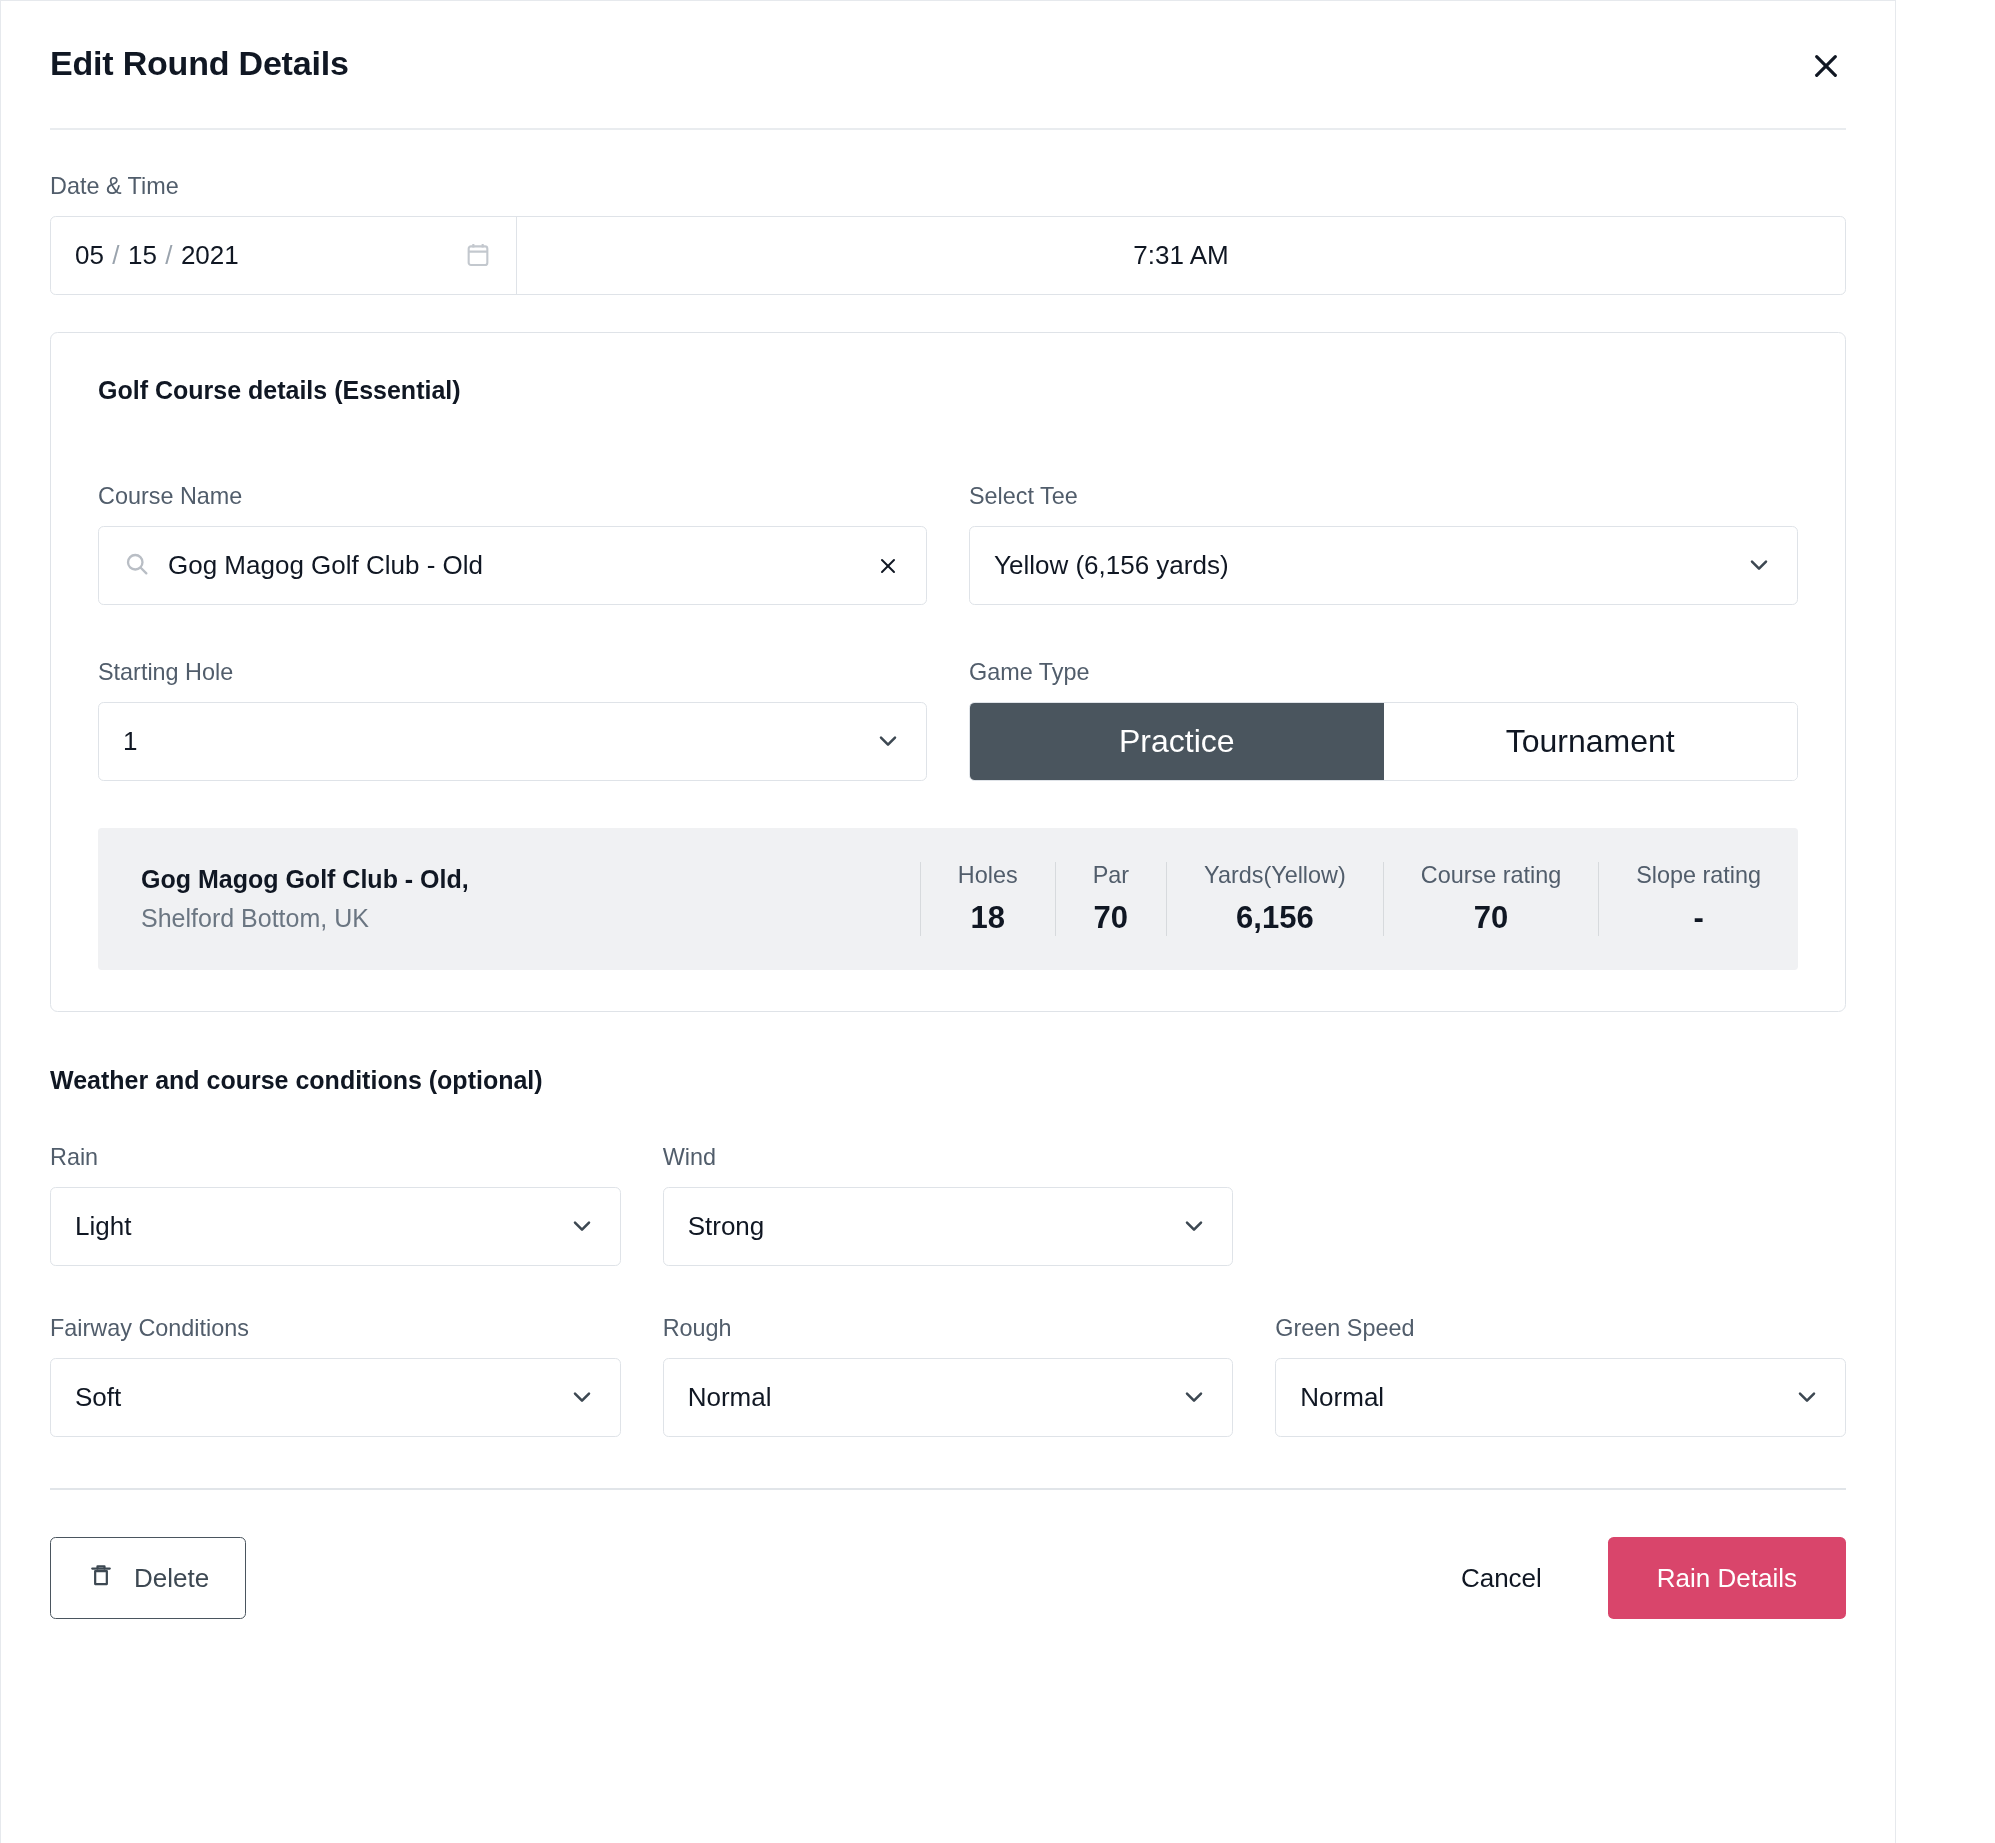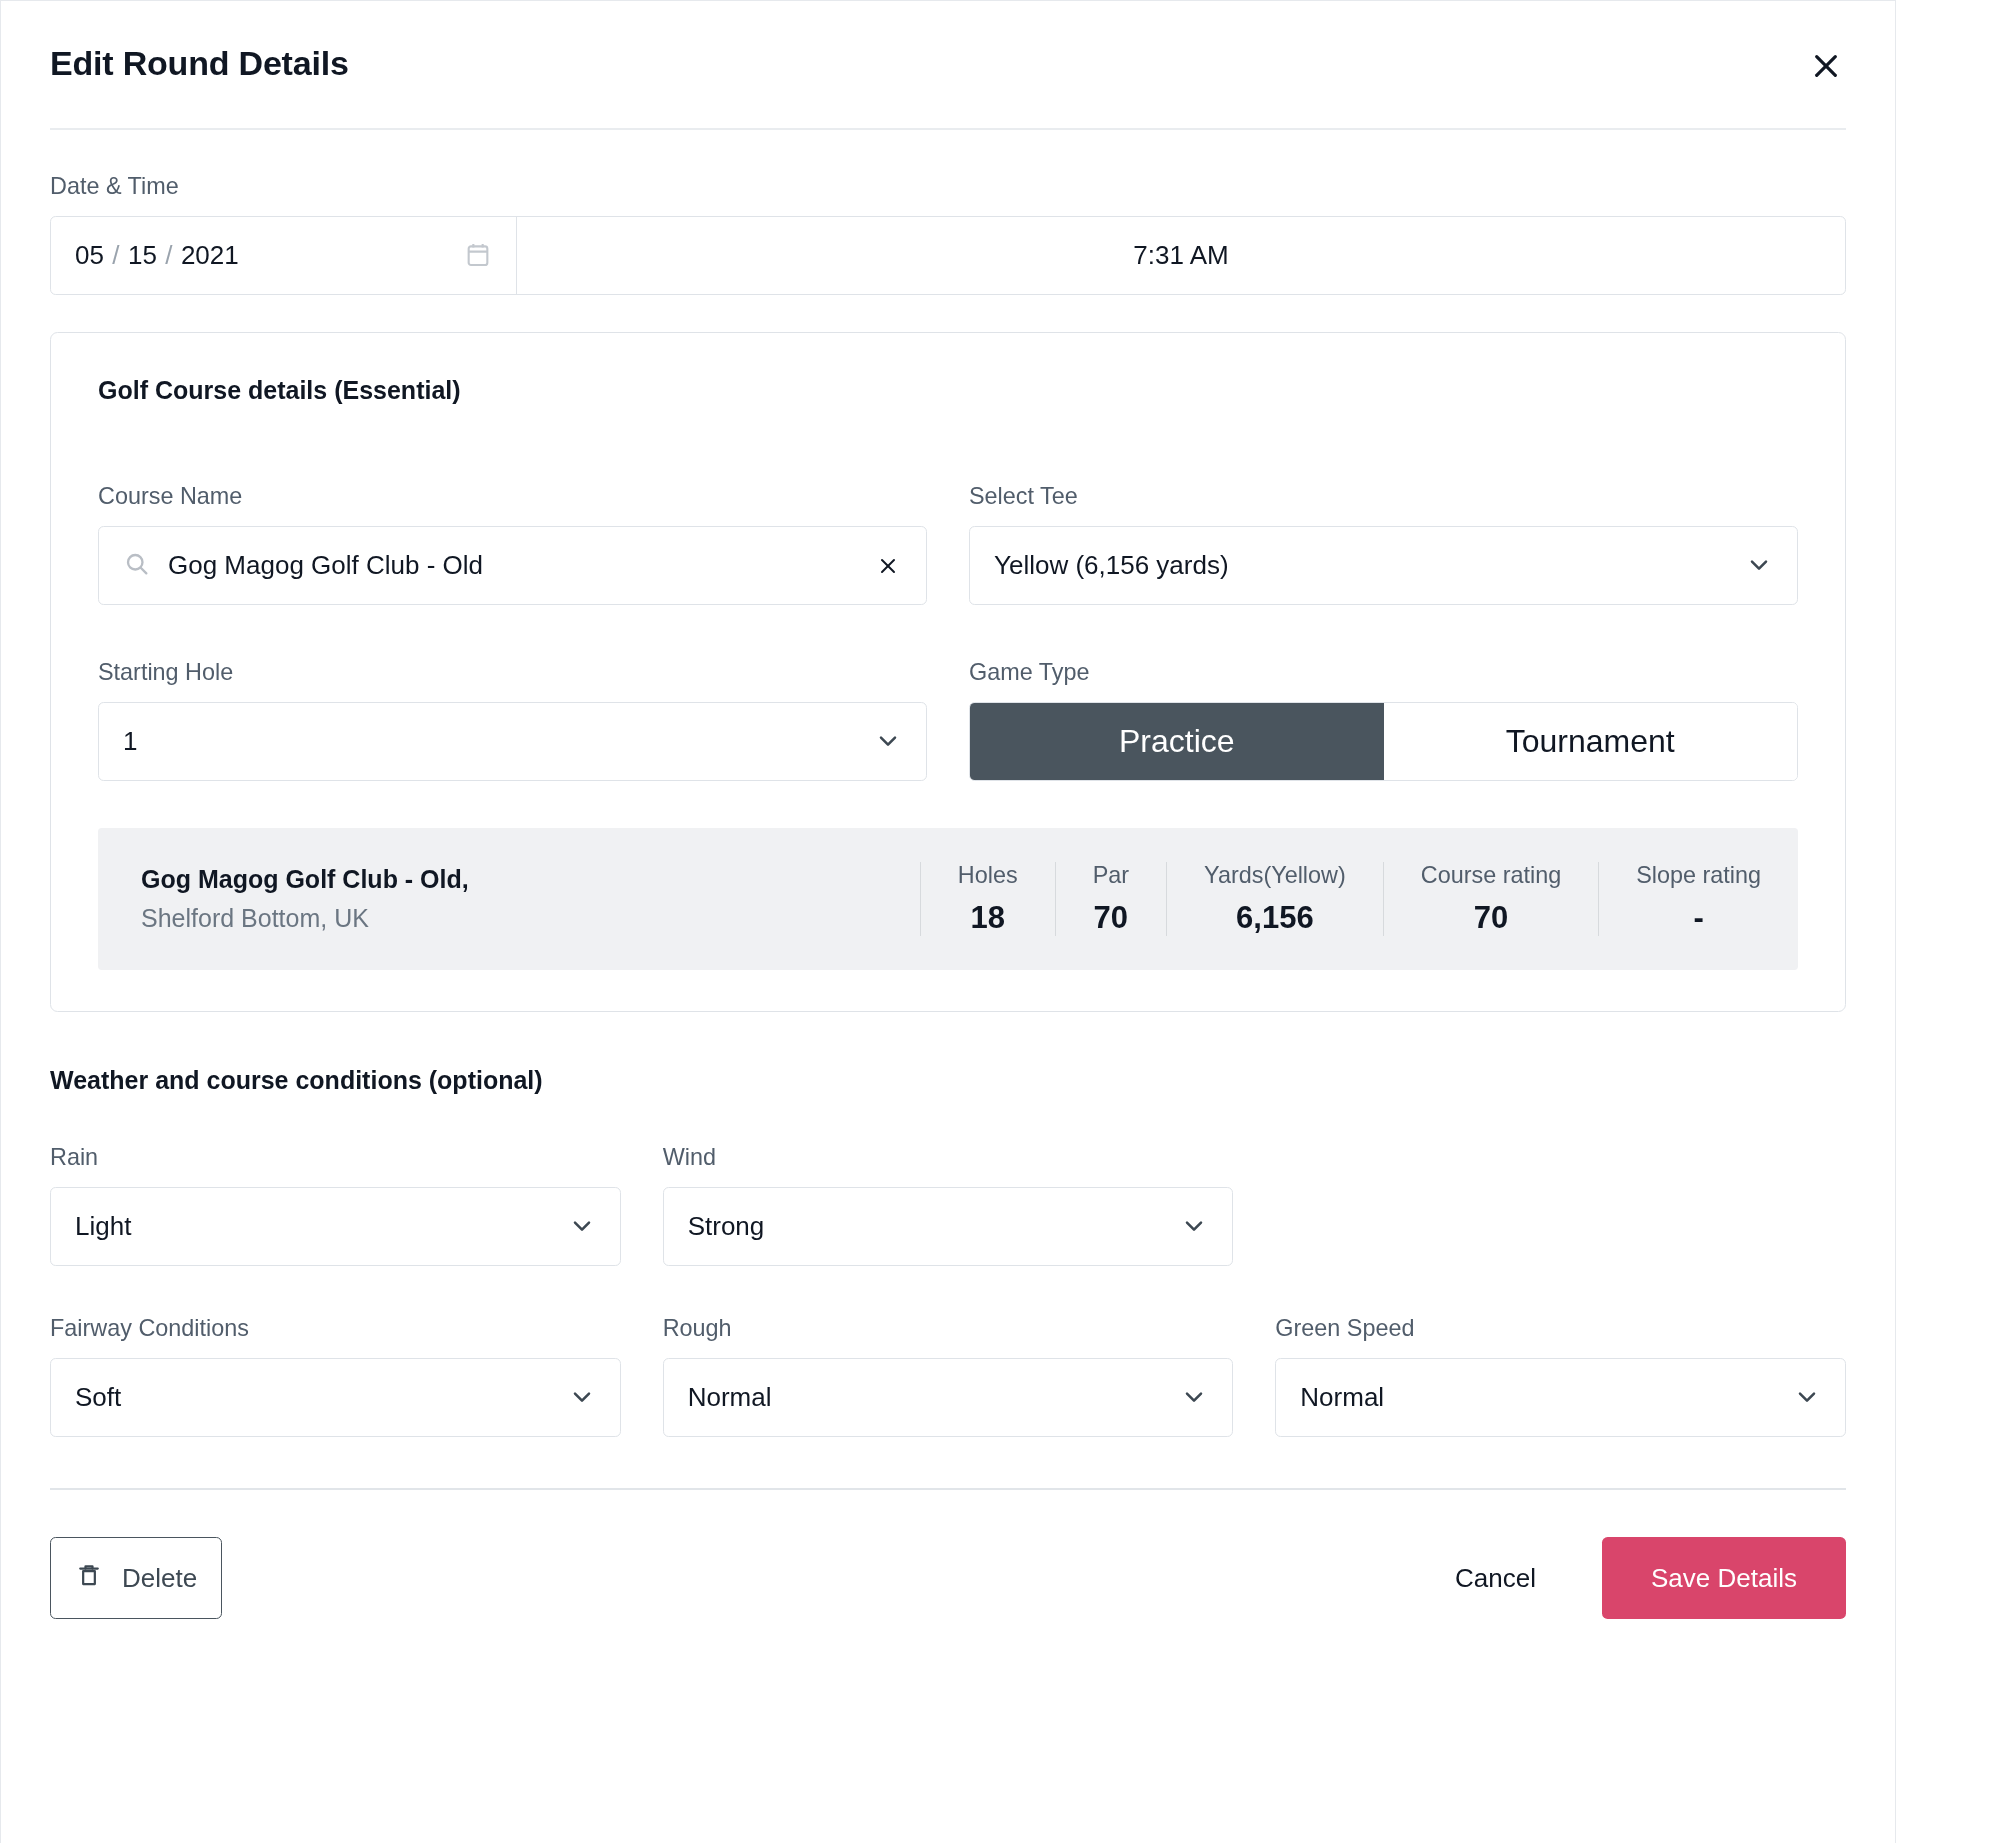--- a/index.html
+++ b/index.html
@@ -285,21 +285,21 @@
     margin-top: 47px;
     display: flex;
     align-items: center;
     justify-content: space-between;
   }
   .delete-btn {
     display: flex;
     align-items: center;
     gap: 19px;
     height: 82px;
-    padding: 0 24px;
+    padding: 0 36px;
     border: 1.9px solid #4a555e;
     border-radius: 5.6px;
     background: #fff;
     font-size: 26px;
     color: #3d4852;
     cursor: pointer;
     font-family: "Liberation Sans", sans-serif;
   }
   .footer-right {
     display: flex;
@@ -526,18 +526,18 @@
         <svg width="28" height="28" viewBox="0 0 24 24" fill="none" stroke="#3d4852" stroke-width="1.9" stroke-linecap="round" stroke-linejoin="round">
           <line x1="4.5" y1="6.5" x2="19.5" y2="6.5"></line>
           <path d="M9 6.5V4.6h6v1.9"></path>
           <path d="M7 8.6h10v11.2H7z"></path>
         </svg>
       </span>
       <span>Delete</span>
     </button>
     <div class="footer-right">
       <button class="cancel-btn">Cancel</button>
-      <button class="save-btn">Save Details</button>
+      <button class="save-btn">Rain Details</button>
     </div>
   </div>
 
 </div>
 
 
 </body></html>

